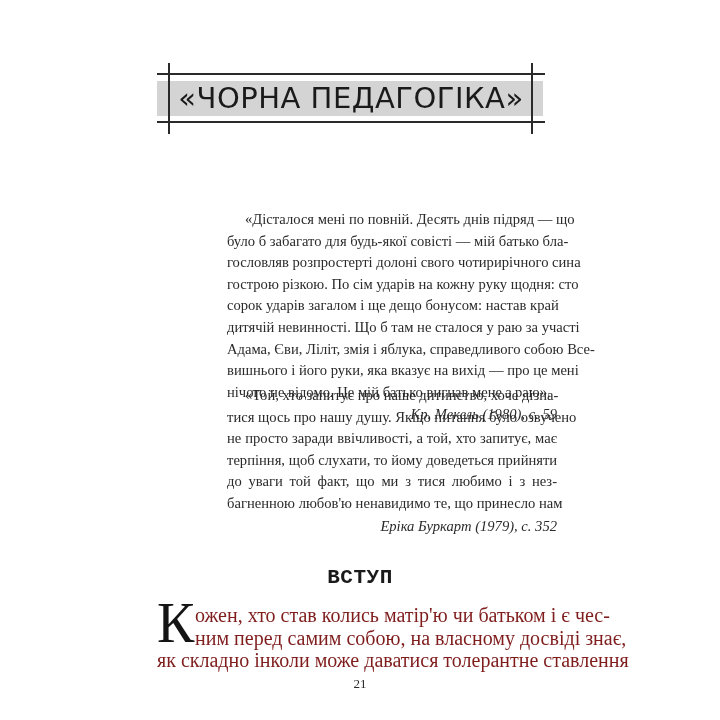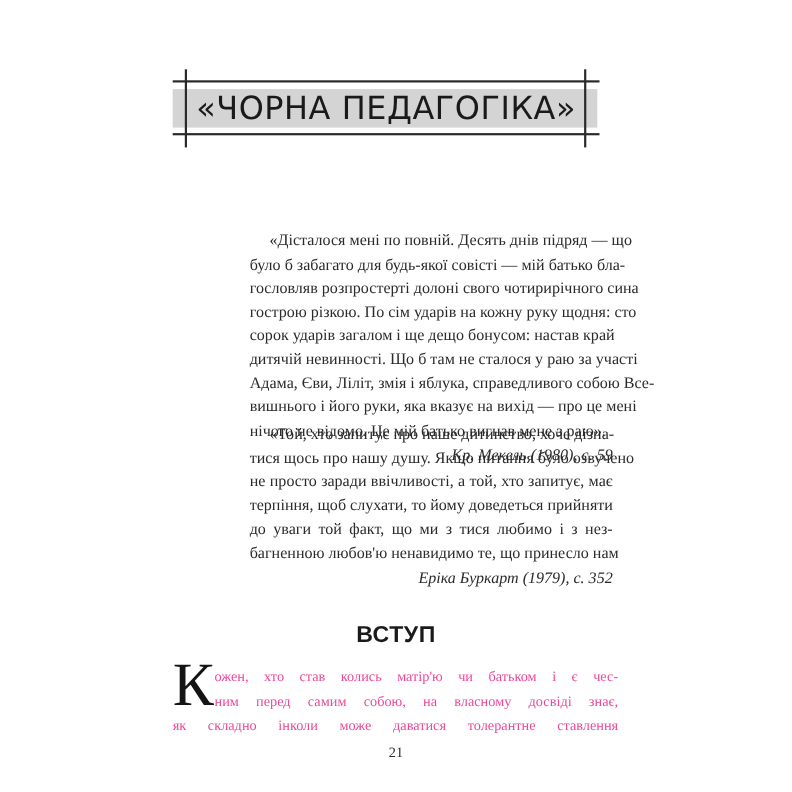--- a/index.html
+++ b/index.html
@@ -93,37 +93,37 @@
     }
     .epigraph-1 { top: 209px; }
     .epigraph-2 { top: 385px; }
     
     .section-heading {
       position: absolute;
       left: 0;
       top: 566px;
       width: 720px;
       text-align: center;
-      font-family: Liberation Sans, sans-serif;
+      font-family: Liberation Mono, monospace;
       font-weight: bold;
       font-size: 21px;
       letter-spacing: 0.5px;
       color: #1a1a1a;
       margin: 0;
     }
     
     .body-text {
       position: absolute;
       left: 157px;
       top: 604px;
       width: 405px;
       font-family: "Liberation Serif", "DejaVu Serif", serif;
-      font-size: 13px;
+      font-size: 20px;
       line-height: 22.5px;
-      color: #ec4899;
+      color: #7f1d1d;
     }
     .body-text .line {
       display: block;
       white-space: nowrap;
       text-align: justify;
       text-align-last: justify;
     }
     .body-text .line.dropcap-indent {
       padding-left: 38px;
     }

